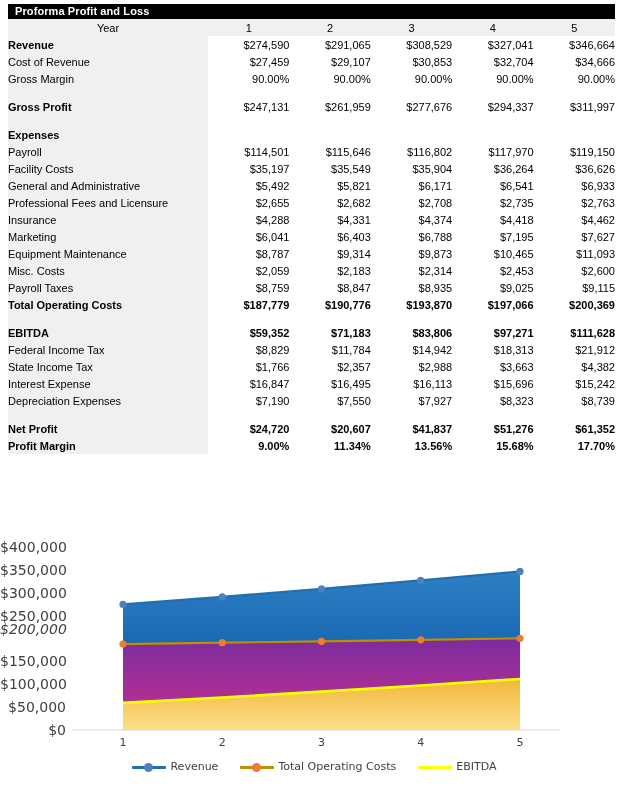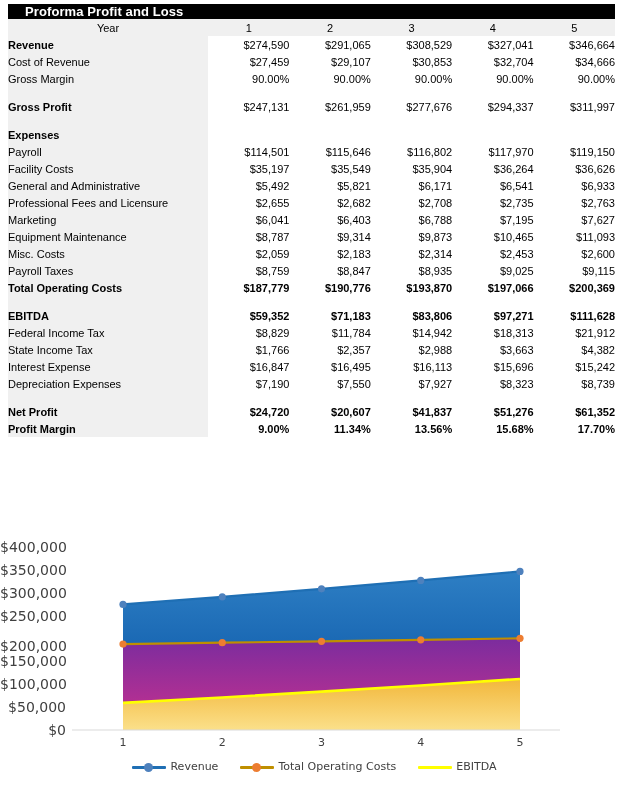--- a/index.html
+++ b/index.html
@@ -11,25 +11,25 @@
     overflow: hidden;
   }
   #root { position: relative; width: 629px; height: 795px; }
 
   
   .sheet { position: absolute; left: 8px; top: 4px; width: 607px; }
 
   .title-bar {
     background: #000000;
     color: #ffffff;
-    font-size: 13px;
+    font-size: 11px;
     font-weight: bold;
     height: 15px;
     line-height: 15px;
-    padding-left: 17px;
+    padding-left: 7px;
     letter-spacing: 0.1px;
   }
 
   table.pl { border-collapse: collapse; width: 607px; table-layout: fixed; }
   table.pl td { padding: 0; height: 17px; vertical-align: middle; font-size: 11px; color: #000; }
 
   col.c-label { width: 200px; }
   col.c-val  { width: 81.4px; }
 
   .lbl {
@@ -189,20 +189,28 @@
           </tr>
           <tr>
             <td class="lbl">Professional Fees and Licensure</td>
             <td class="val">$2,655</td>
             <td class="val">$2,682</td>
             <td class="val">$2,708</td>
             <td class="val">$2,735</td>
             <td class="val">$2,763</td>
           </tr>
           <tr>
+            <td class="lbl">Insurance</td>
+            <td class="val">$4,288</td>
+            <td class="val">$4,331</td>
+            <td class="val">$4,374</td>
+            <td class="val">$4,418</td>
+            <td class="val">$4,462</td>
+          </tr>
+          <tr>
             <td class="lbl">Marketing</td>
             <td class="val">$6,041</td>
             <td class="val">$6,403</td>
             <td class="val">$6,788</td>
             <td class="val">$7,195</td>
             <td class="val">$7,627</td>
           </tr>
           <tr>
             <td class="lbl">Equipment Maintenance</td>
             <td class="val">$8,787</td>
@@ -310,21 +318,21 @@
         </tbody>
     </table>
   </div>
 
   <div class="chart-wrap">
     <div class="ylabels" id="ylabels">
         <div style="top: 200px;">$0</div>
         <div style="top: 177.125px;">$50,000</div>
         <div style="top: 154.25px;">$100,000</div>
         <div style="top: 131.375px;">$150,000</div>
-        <div style="top: 116px;">$200,000</div>
+        <div style="top: 99px; font-style: italic;">$200,000</div>
         <div style="top: 85.625px;">$250,000</div>
         <div style="top: 62.75px;">$300,000</div>
         <div style="top: 39.875px;">$350,000</div>
         <div style="top: 17px;">$400,000</div>
       </div>
     <svg class="plot" id="plot" viewBox="0 0 629 210" preserveAspectRatio="none">
         <defs>
           <linearGradient id="gRev" x1="0" y1="0" x2="0" y2="1">
             <stop offset="0%" stop-color="#2E7FC4"></stop>
             <stop offset="100%" stop-color="#034EA1"></stop>

